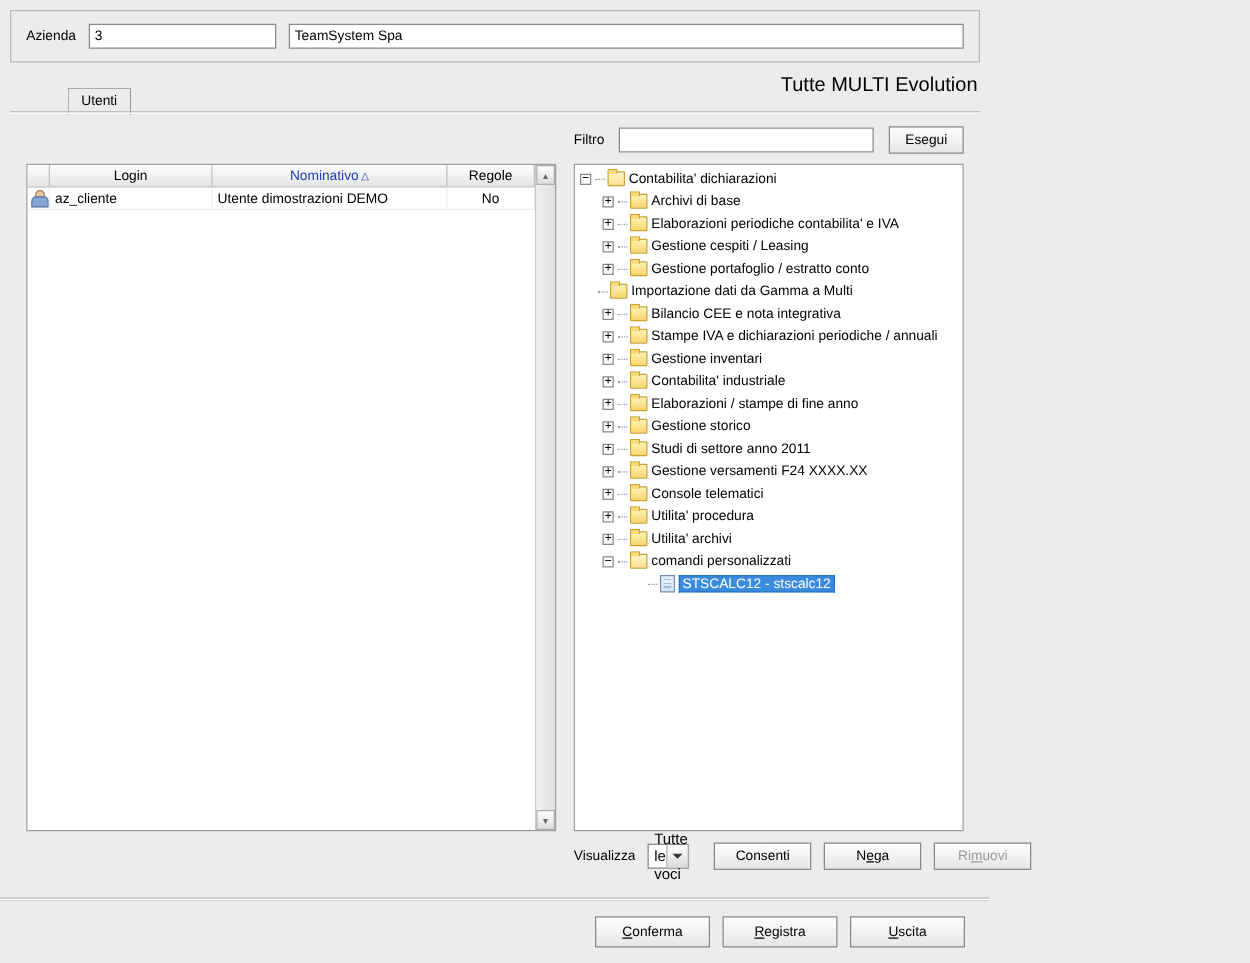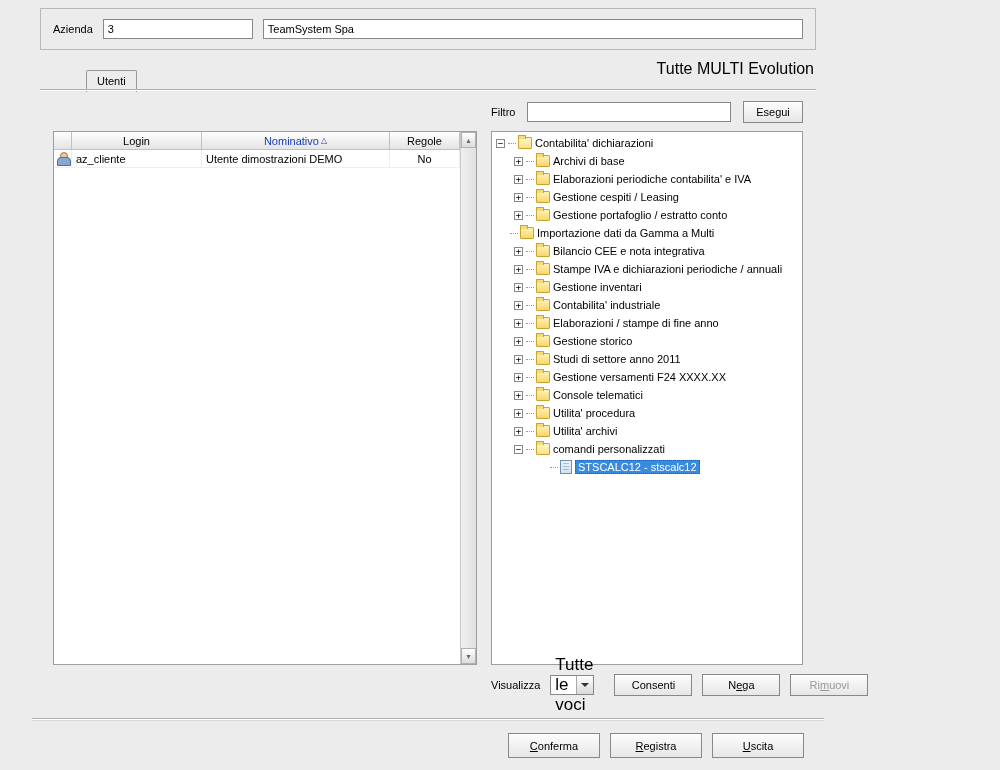--- a/index.html
+++ b/index.html
@@ -1,17 +1,17 @@
 <!DOCTYPE html>
 <html><head>
 <meta charset="utf-8">
 <style>
   * { box-sizing: border-box; margin: 0; padding: 0; }
   html, body { width: 1000px; height: 770px; font-family: Tahoma, Arial, sans-serif; font-size: 11px; background: #ececec; color: #000; overflow: hidden; }
-  .window { position: relative; width: 792px; height: 770px; margin-left: 32px; }
+  .window { position: relative; width: 792px; height: 770px; }
   .topframe { position: absolute; left: 8px; top: 8px; right: 8px; height: 42px; border: 1px solid #b8b8b8; background: #ececec; padding: 8px 12px; display: flex; align-items: center; gap: 10px; }
   .lbl { font-size: 11px; }
   .inp { height: 20px; border: 1px solid #888; background: #fff; padding: 1px 4px; font-size: 11px; }
   #azienda-code { width: 150px; }
   #azienda-name { flex: 1; }
   .title { position: absolute; right: 10px; top: 60px; font-size: 16px; }
   .tab { position: absolute; left: 10px; top: 70px; padding-left: 44px; }
   .tabbtn { display: inline-block; border: 1px solid #999; border-bottom: none; background: #ececec; padding: 4px 10px 5px 10px; border-radius: 2px 2px 0 0; }
   .hrtop { position: absolute; left: 8px; right: 8px; top: 89px; height: 0; border-top: 1px solid #b0b0b0; border-bottom: 1px solid #fff; }
   .filterbar { position: absolute; left: 459px; right: 21px; top: 101px; height: 22px; display: flex; align-items: center; gap: 12px; }
@@ -45,21 +45,21 @@
   .ficon.folder { background: linear-gradient(#fff2b5, #f7d66e); border: 1px solid #caa22c; border-radius: 0 1px 1px 1px; }
   .ficon.folder:before { content: ''; position: absolute; top: -3px; left: -1px; width: 6px; height: 3px; background: #f4da7a; border: 1px solid #caa22c; border-bottom: none; border-radius: 1px 1px 0 0; }
   .ficon.open { background: linear-gradient(#fff6cb, #f9e08b); }
   .ficon.doc { width: 12px; height: 14px; background: linear-gradient(#eaf1f9, #d3e2f2); border: 1px solid #6e8fb3; }
   .ficon.doc:after { content: ''; position: absolute; left: 2px; top: 2px; right: 2px; bottom: 2px; background: repeating-linear-gradient(#6e8fb3 0 1px, transparent 1px 3px); opacity: .5; }
   .usericon { width: 14px; height: 14px; display: inline-block; position: relative; }
   .usericon:before { content: ''; position: absolute; left: 4px; top: 0; width: 6px; height: 6px; border-radius: 50%; background: #e7c9a0; border: 1px solid #a07a4e; }
   .usericon:after { content: ''; position: absolute; left: 1px; bottom: 0; width: 12px; height: 7px; border-radius: 4px 4px 0 0; background: #89a7d6; border: 1px solid #4f6fa0; }
   .tlabel.sel { background: #3a8bde; color: #fff; padding: 0 2px; border: 1px dotted #1a5dab; }
   .bottomrow { position: absolute; left: 459px; right: 21px; bottom: 73px; height: 24px; display: flex; align-items: center; gap: 10px; }
-  .select { height: 20px; border: 1px solid #888; background: #fff; font-size: 17px; width: 160px; padding-left: 4px; position: relative; display: inline-flex; align-items: center; }
+  .select { height: 20px; border: 1px solid #888; background: #fff; font-size: 12px; width: 160px; padding-left: 4px; position: relative; display: inline-flex; align-items: center; }
   .select:after { content: ''; position: absolute; right: 0; top: 0; bottom: 0; width: 16px; background: linear-gradient(#fefefe, #d9d9d9); border-left: 1px solid #aaa; }
   .select .arrow { position: absolute; right: 4px; top: 50%; width: 0; height: 0; border-left: 4px solid transparent; border-right: 4px solid transparent; border-top: 4px solid #333; transform: translateY(-50%); z-index: 1; }
   .bottomrow .spacer { flex: 1; }
   .bottomrow .btn { min-width: 78px; height: 22px; }
   .btn.disabled { color: #999; }
   .hrsep { position: absolute; left: 0; right: 0; bottom: 50px; height: 0; border-top: 1px solid #b0b0b0; border-bottom: 1px solid #fff; }
   .footer { position: absolute; left: 0; right: 0; bottom: 0; height: 50px; border-top: 1px solid #d8d8d8; background: #ececec; display: flex; align-items: center; justify-content: flex-end; padding-right: 20px; gap: 10px; }
   .footer .btn { min-width: 92px; height: 25px; }
 </style>
 </head>

